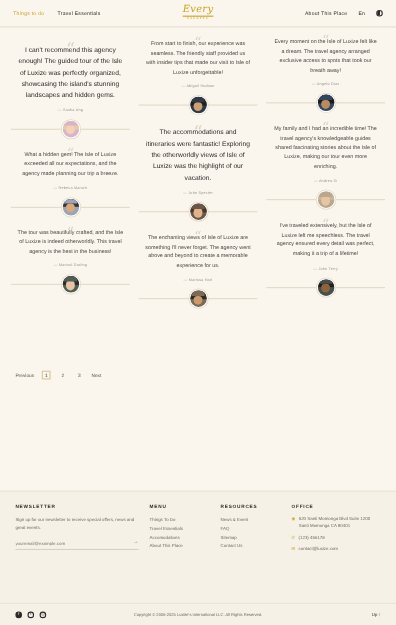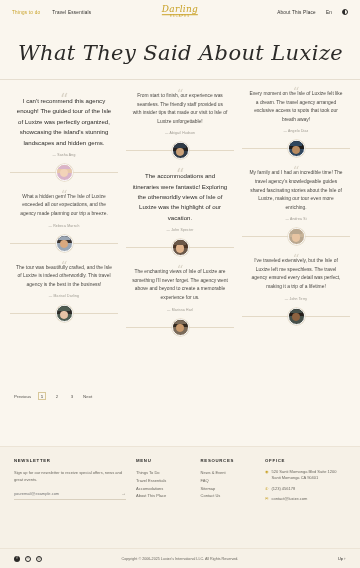--- a/index.html
+++ b/index.html
@@ -164,33 +164,30 @@
 <body>
 
 <div class="page">
 
   <div class="header">
     <div class="nav-left">
       <span class="nav-link active">Things to do</span>
       <span class="nav-link">Travel Essentials</span>
     </div>
     <div class="logo">
-      <div class="logo-main">Darling</div>
+      <div class="logo-main">Every</div>
       <div class="logo-sub">ESCAPES</div>
     </div>
     <div class="nav-right">
       <span class="nav-link">About This Place</span>
       <span class="nav-link">En</span>
       <span class="theme-toggle"></span>
     </div>
   </div>
 
-  <div class="title-wrap">
-    <h1 class="page-title">What They Said About Luxize</h1>
-  </div>
   <div class="hairline"></div>
 
   <div class="board">
     <div class="col left">
         <div class="card big">
           <span class="quote-mark">“</span>
           <div class="card-text">I can't recommend this agency enough! The guided tour of the Isle of Luxize was perfectly organized, showcasing the island's stunning landscapes and hidden gems.</div>
           <div class="card-author">— Sasha Ang</div>
         </div>
         <div class="divider-row">

